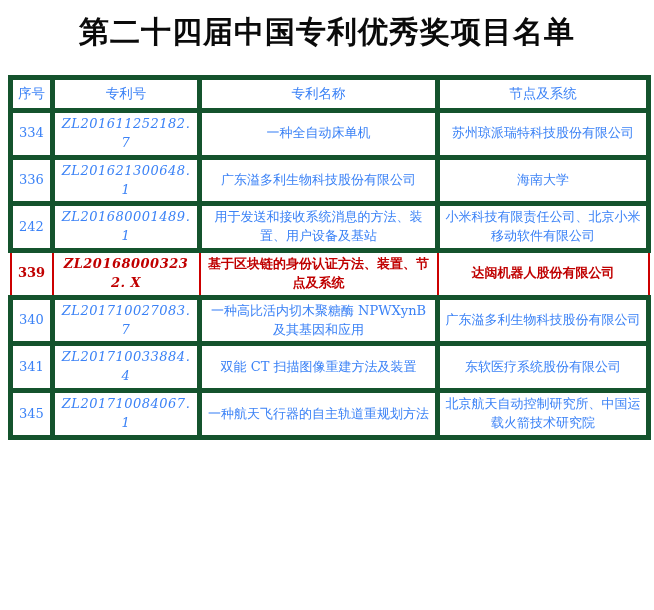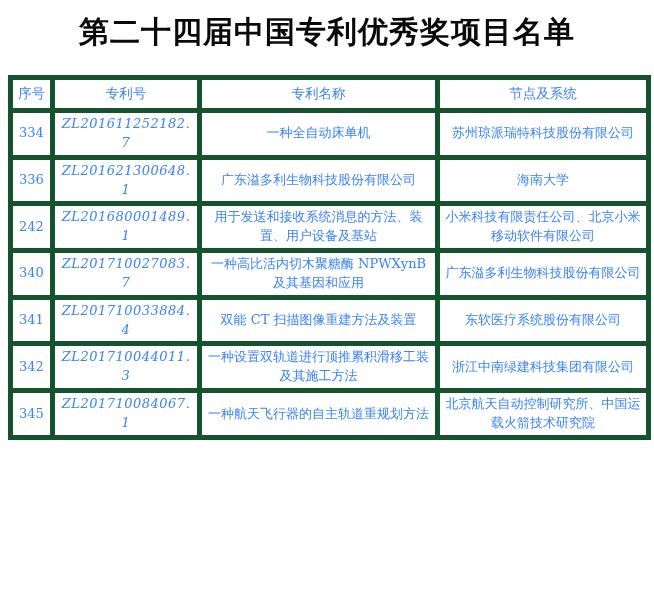--- a/index.html
+++ b/index.html
@@ -100,39 +100,39 @@
         <td class="cell-pno">ZL201621300648. 1</td>
         <td class="cell-name">广东溢多利生物科技股份有限公司</td>
         <td class="cell-owner">海南大学</td>
       </tr>
       <tr class="row-d">
         <td class="cell-no">242</td>
         <td class="cell-pno">ZL201680001489. 1</td>
         <td class="cell-name">用于发送和接收系统消息的方法、装置、用户设备及基站</td>
         <td class="cell-owner">小米科技有限责任公司、北京小米移动软件有限公司</td>
       </tr>
+      <tr class="row-d highlight">
+        <td class="cell-no">339</td>
+        <td class="cell-pno">ZL201680003232. X</td>
+        <td class="cell-name">基于区块链的身份认证方法、装置、节点及系统</td>
+        <td class="cell-owner">达闼机器人股份有限公司</td>
+      </tr>
       <tr class="row-d">
         <td class="cell-no">340</td>
         <td class="cell-pno">ZL201710027083. 7</td>
         <td class="cell-name">一种高比活内切木聚糖酶 NPWXynB 及其基因和应用</td>
         <td class="cell-owner">广东溢多利生物科技股份有限公司</td>
       </tr>
       <tr class="row-s">
         <td class="cell-no">341</td>
         <td class="cell-pno">ZL201710033884. 4</td>
         <td class="cell-name">双能 CT 扫描图像重建方法及装置</td>
         <td class="cell-owner">东软医疗系统股份有限公司</td>
       </tr>
       <tr class="row-d">
-        <td class="cell-no">342</td>
-        <td class="cell-pno">ZL201710044011. 3</td>
-        <td class="cell-name">一种设置双轨道进行顶推累积滑移工装及其施工方法</td>
-        <td class="cell-owner">浙江中南绿建科技集团有限公司</td>
-      </tr>
-      <tr class="row-d">
         <td class="cell-no">345</td>
         <td class="cell-pno">ZL201710084067. 1</td>
         <td class="cell-name">一种航天飞行器的自主轨道重规划方法</td>
         <td class="cell-owner">北京航天自动控制研究所、中国运载火箭技术研究院</td>
       </tr>
     </tbody>
   </table>
 </div>
 
 </body></html>

